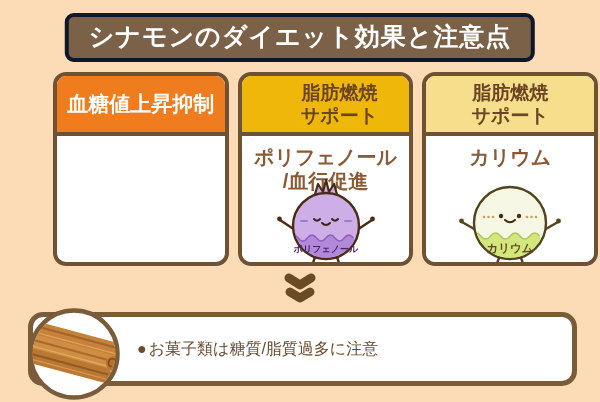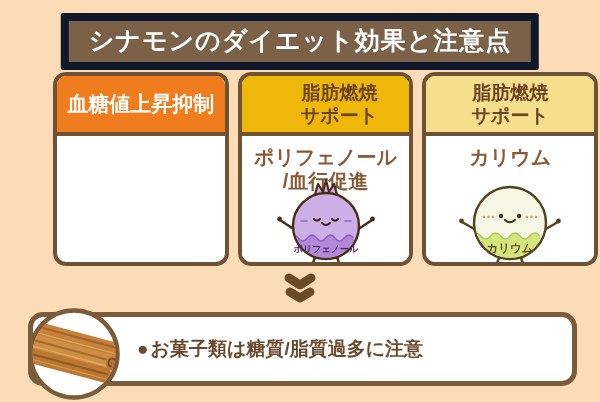--- a/index.html
+++ b/index.html
@@ -5,21 +5,21 @@
   html,body { margin:0; padding:0; }
   #canvas {
     position:relative; width:600px; height:402px; overflow:hidden;
     background:var(--bg,#FBDCB7);
     font-family:"Liberation Sans","DejaVu Sans",sans-serif;
   }
   
   .banner {
     position:absolute; top:13px; left:50%; transform:translateX(-50%);
     background:var(--banner_bg,#7A6148); color:var(--banner_text,#fff);
-    border:8px solid #0f172a; border-radius:2px;
+    border:4px solid #0f172a; border-radius:9px;
     padding:3px 20px 5px; font-size:25px; font-weight:bold;
     white-space:nowrap; letter-spacing:1px;
   }
   
   .cards { position:absolute; top:72px; left:28px; width:545px; height:194px; display:flex; gap:9px;margin-left:25px; }
   .card {
     flex:1; background:#fff; border:4px solid var(--card_border,#6F5233);
     border-radius:13px; box-sizing:border-box;
     display:flex; flex-direction:column; overflow:hidden;
   }
@@ -40,21 +40,21 @@
   
   .chevron { position:absolute; top:273px; left:50%; transform:translateX(-50%); }
   
   .note-box {
     position:absolute; top:312px; left:28px; width:549px; height:74px;
     box-sizing:border-box; background:#fff;
     border:5px solid var(--note_border,#7A5B3A); border-radius:15px;
     display:flex; flex-direction:column; justify-content:center; gap:5px;
     padding-left:104px;
   }
-  .note-item { font-weight:bold; font-size:19px; color:var(--note_text,#6B4A2D); line-height:1.1; }
+  .note-item { font-weight:normal; font-size:16px; color:var(--note_text,#6B4A2D); line-height:1.1; }
   .note-item .marker { margin-right:2px; }
   .cinnamon { position:absolute; top:307px; left:26px; }
   svg text { font-family:"Liberation Sans","DejaVu Sans",sans-serif; }
 </style>
 </head>
 <body>
 
 <div id="canvas">
 
   <div class="banner">シナモンのダイエット効果と注意点</div>

